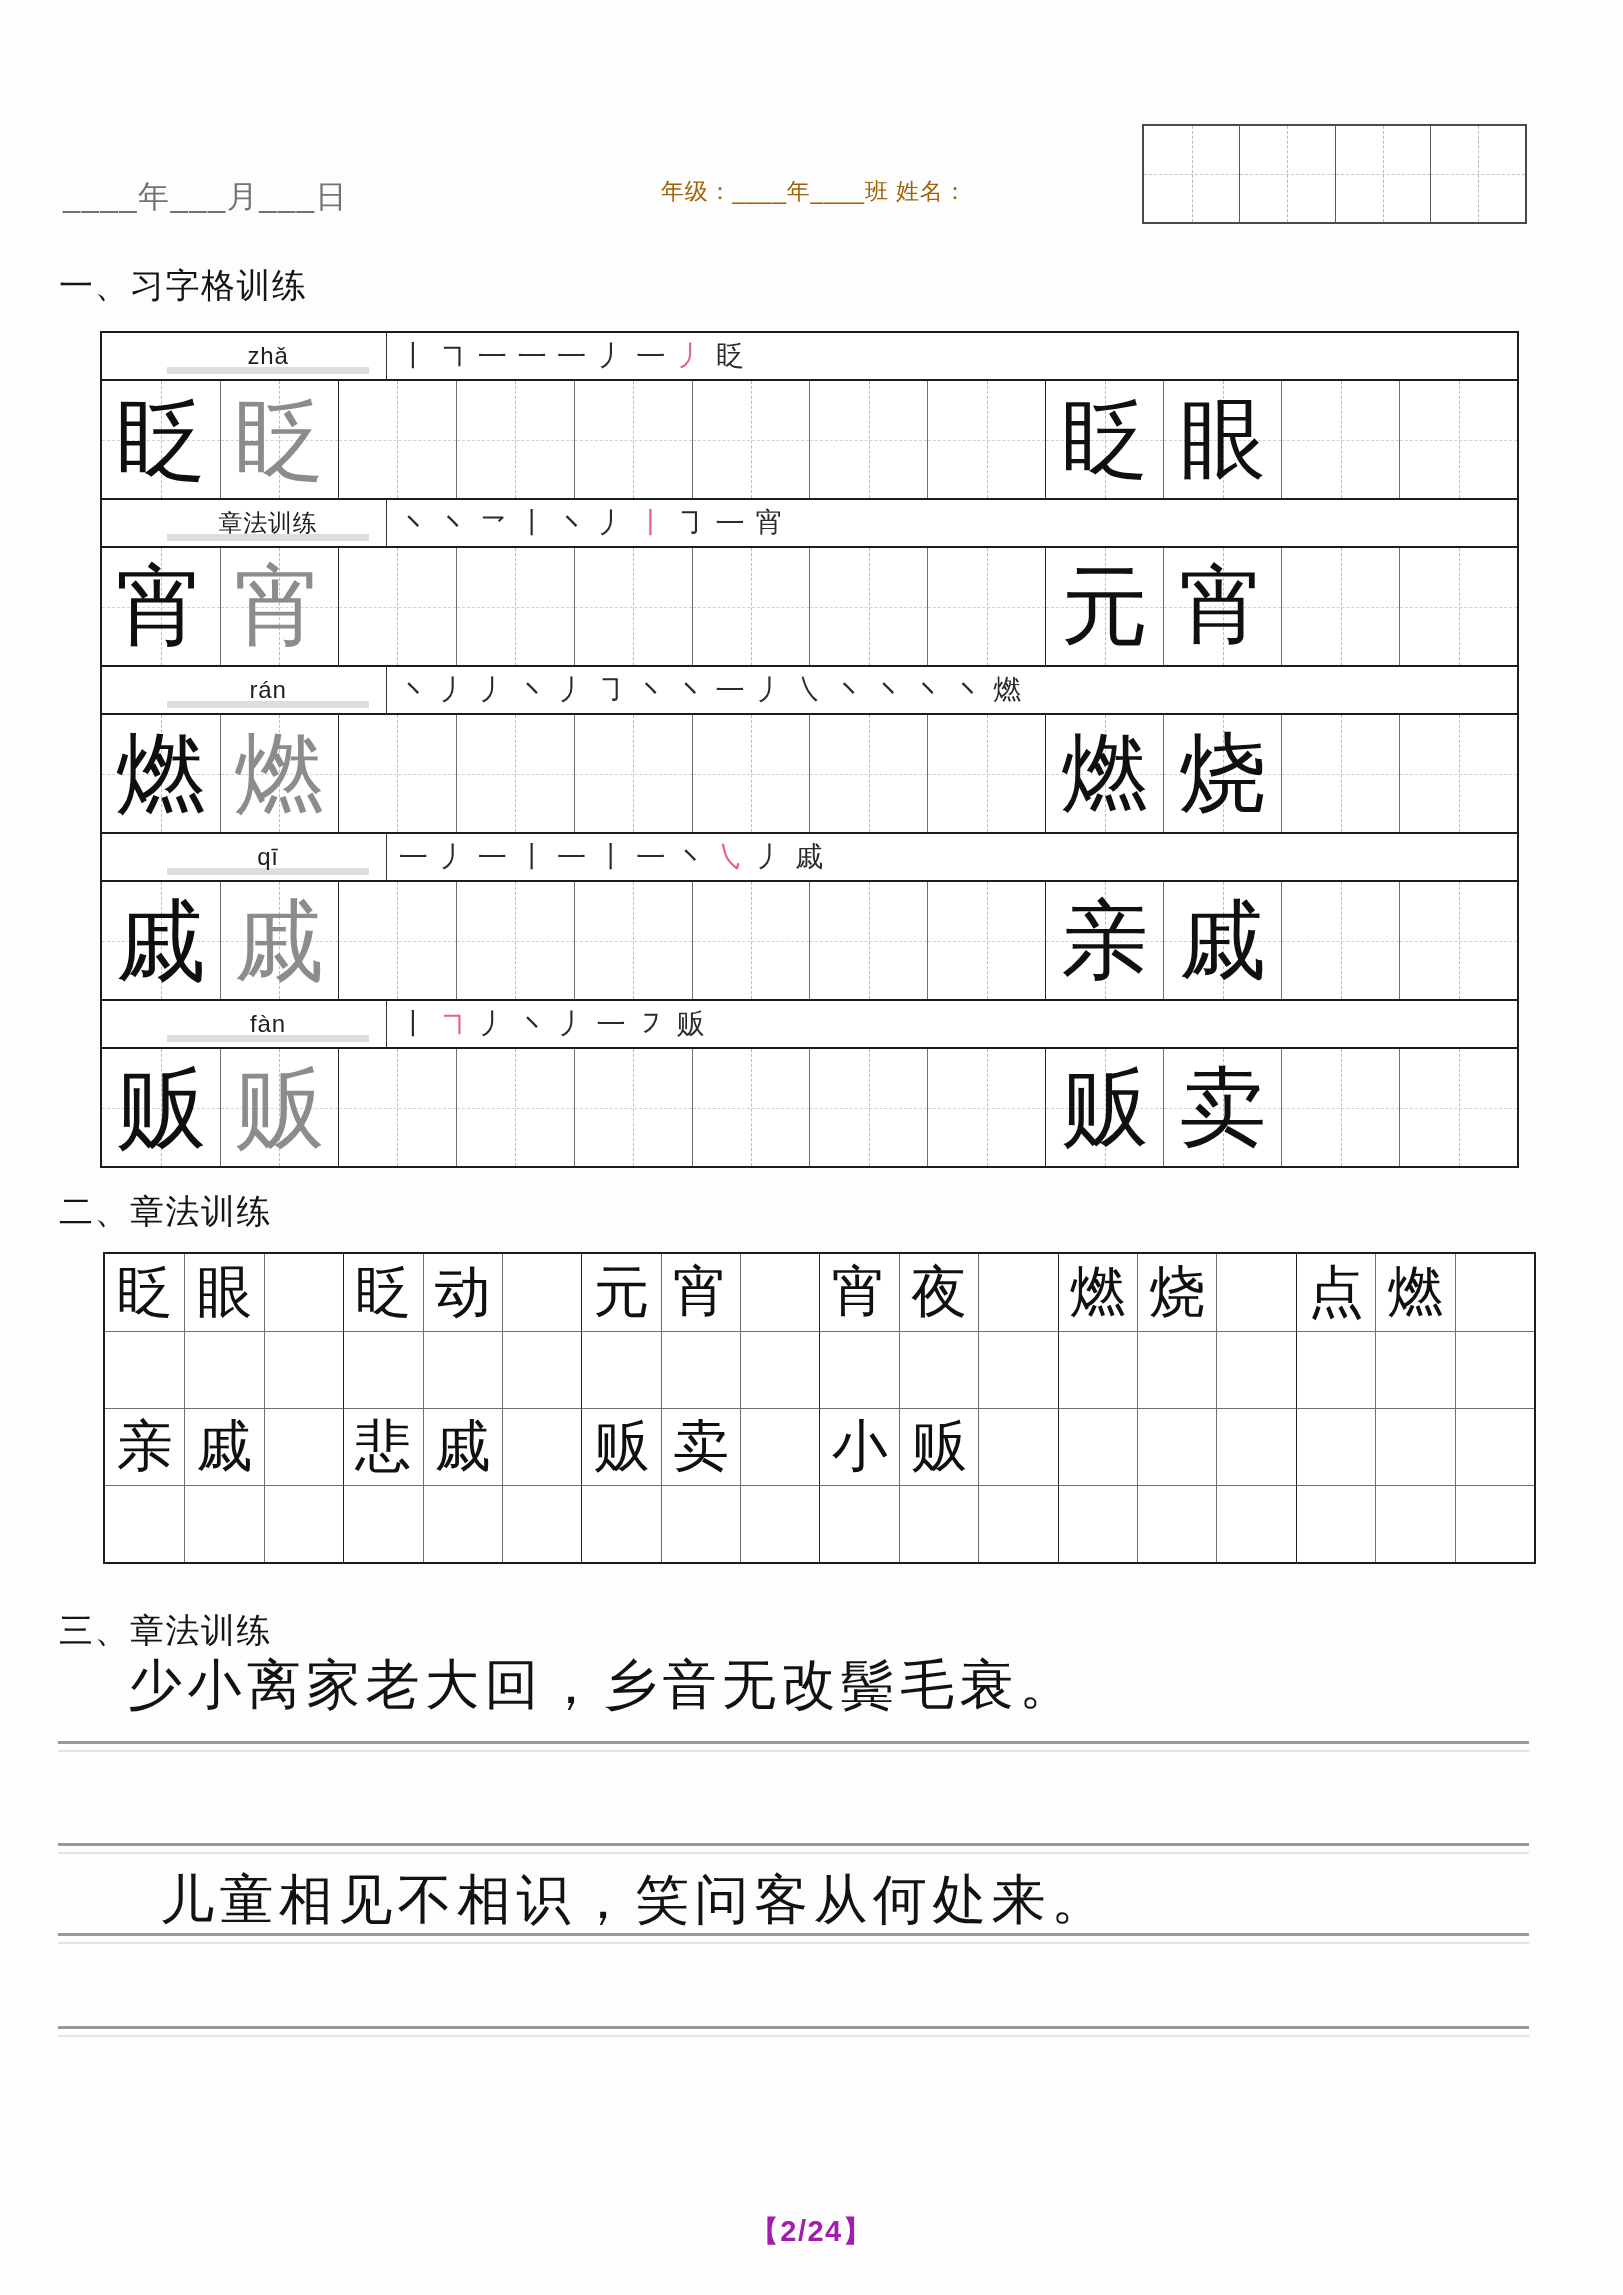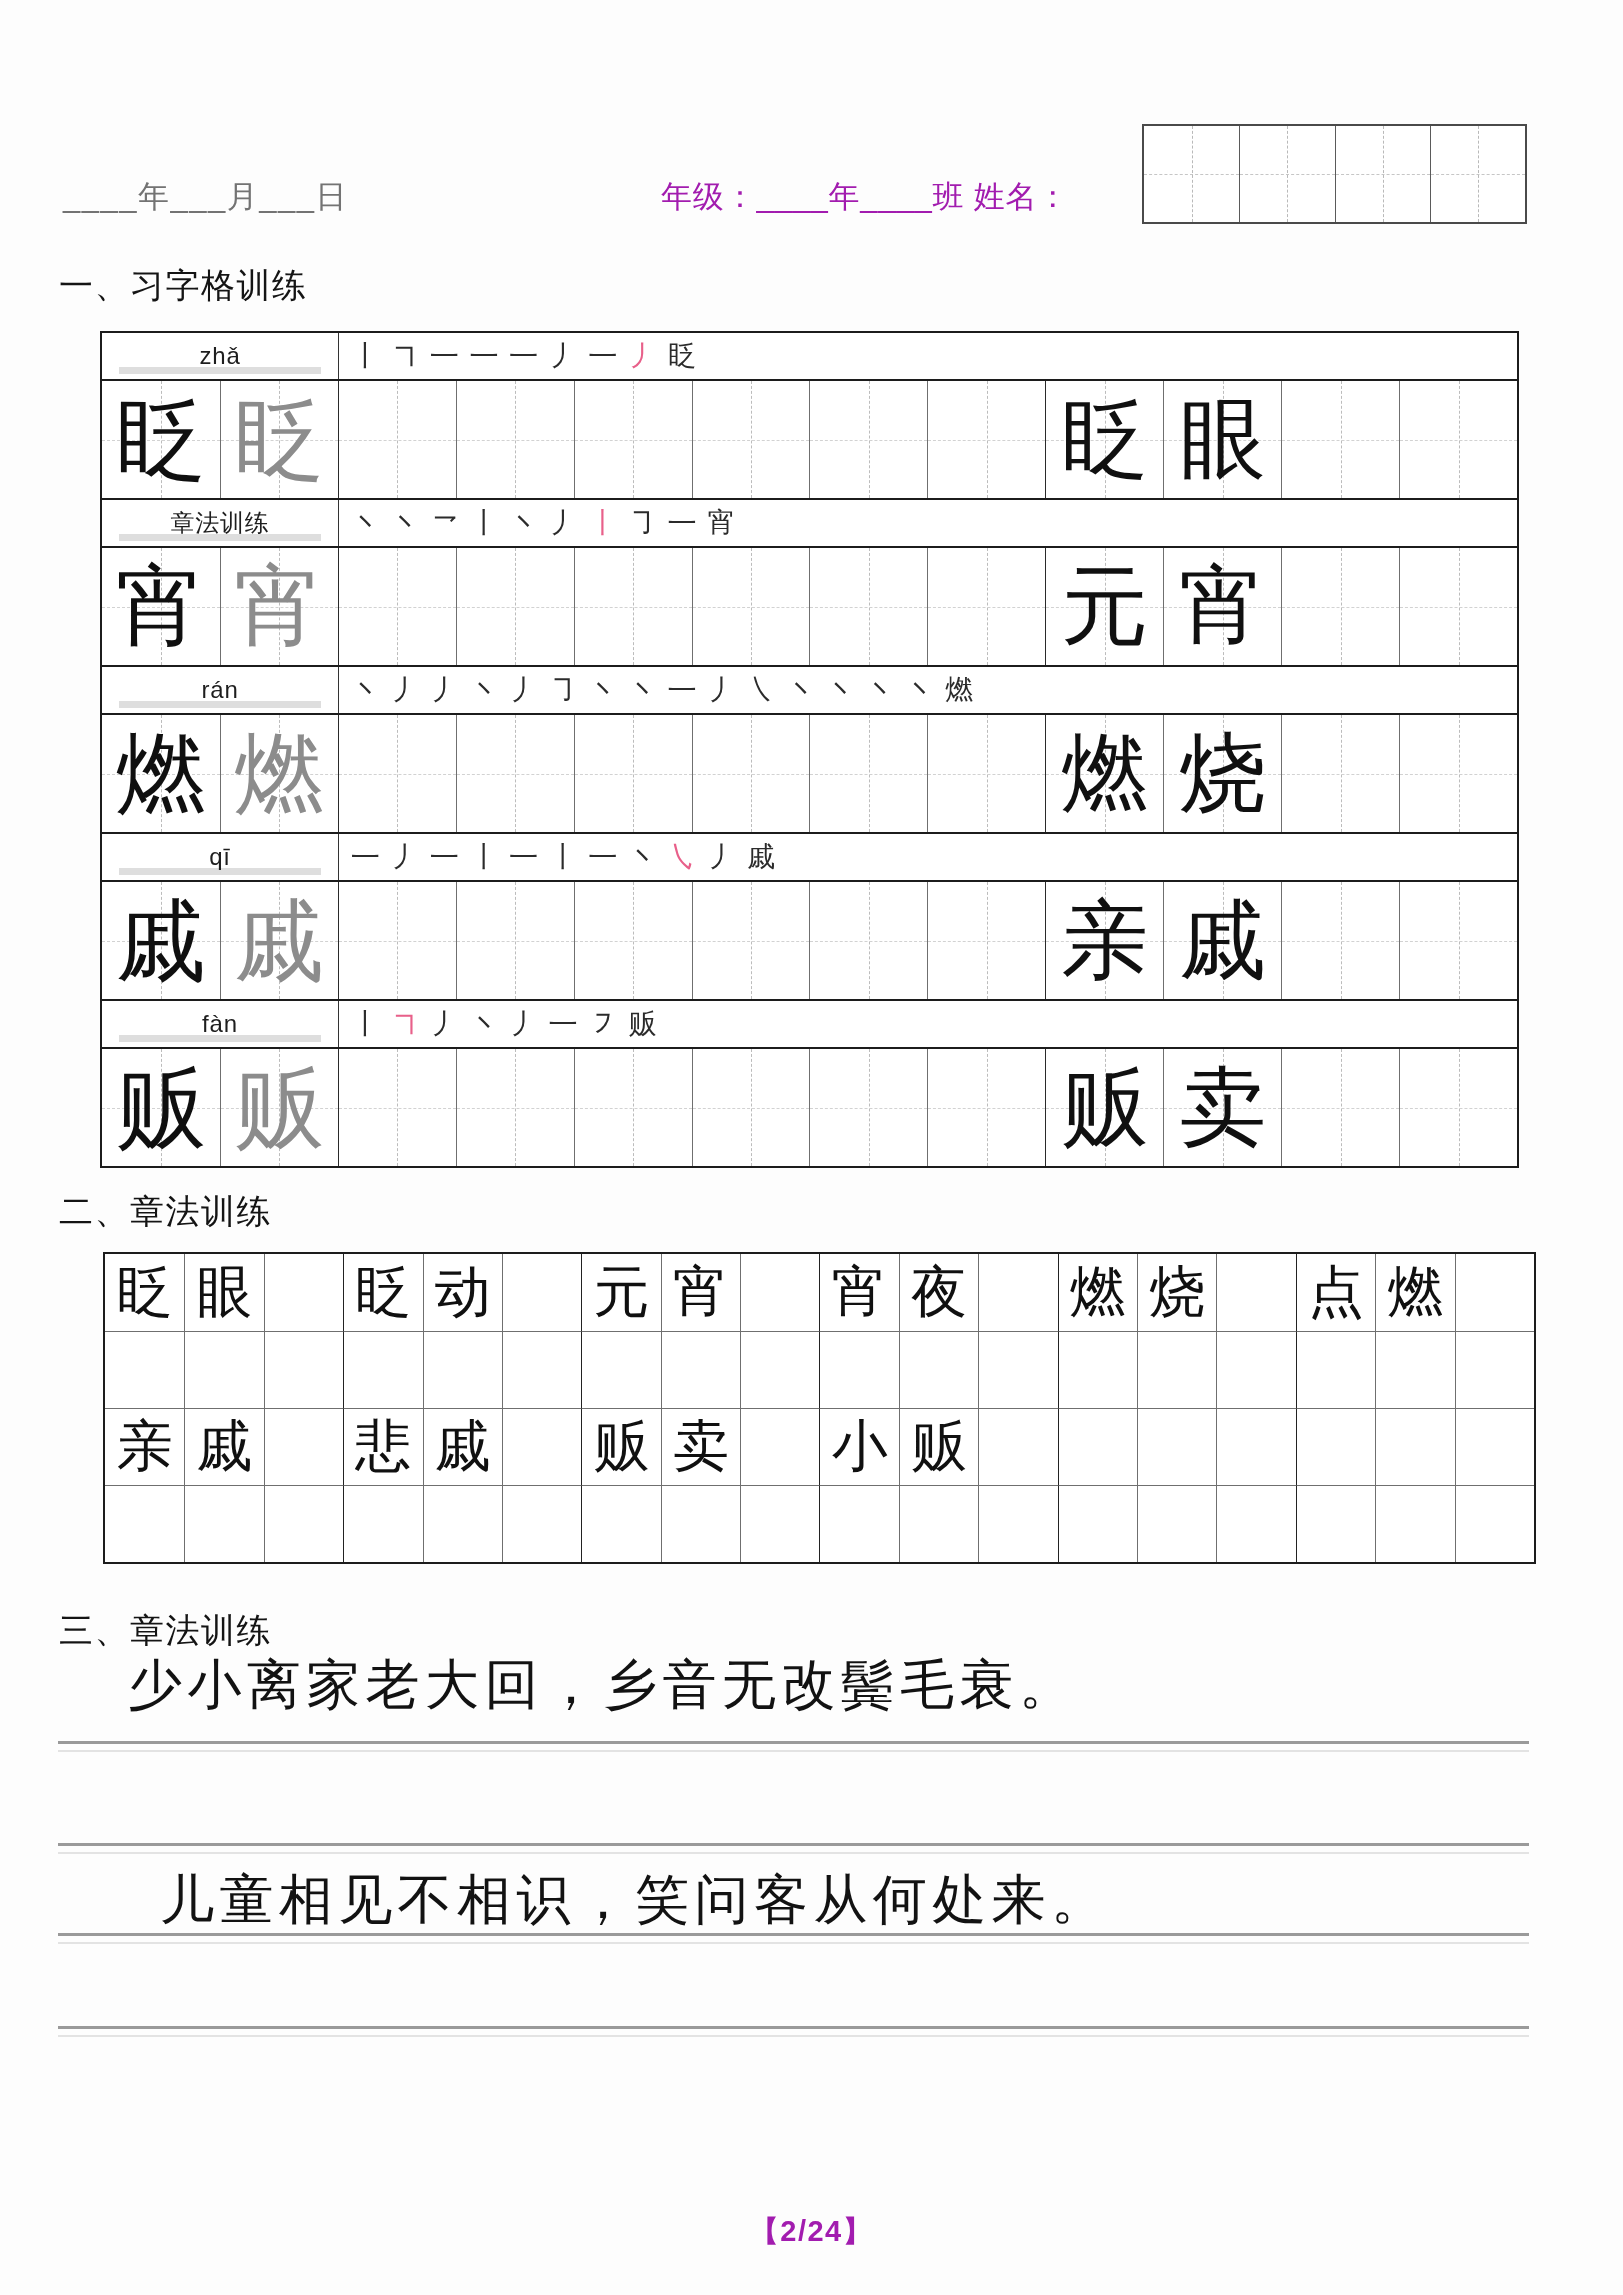--- a/index.html
+++ b/index.html
@@ -3,40 +3,40 @@
 <meta charset="utf-8">
 <style>
   * { margin:0; padding:0; box-sizing:border-box; }
   body { background:#ffffff; font-family:"Liberation Sans","DejaVu Sans",sans-serif; }
   .page { position:relative; width:1623px; height:2295px; background:#fdfdfd; overflow:hidden; color:#111; }
 
   .title { position:absolute; top:37px; left:0; width:100%; text-align:center;
            font-size:68px; font-weight:bold; letter-spacing:2.3px; color:#0d0d0d; }
 
   .date-line { position:absolute; left:63px; top:176px; font-size:31px; letter-spacing:1.5px; color:#737373; }
-  .class-line { position:absolute; left:661px; top:176px; font-size:31px; letter-spacing:0.8px; color:#a21caf; }
+  .class-line { position:absolute; left:661px; top:176px; font-size:23px; letter-spacing:0.8px; color:#a16207; }
 
   .name-grid { position:absolute; left:1142px; top:124px; width:385px; height:100px;
                border:2.3px solid #4a4a4a; display:grid; grid-template-columns:repeat(4,1fr); background:#fff; }
   .ng-cell { position:relative; border-left:1.5px solid #5a5a5a; }
   .ng-cell:first-child { border-left:none; }
   .ng-cell::before { content:""; position:absolute; left:50%; top:0; bottom:0; border-left:1.5px dashed #b9b9b9; }
   .ng-cell::after  { content:""; position:absolute; top:50%; left:0; right:0; border-top:1.5px dashed #c6c6c6; }
 
   .sec-heading { position:absolute; left:59px; font-size:34px; font-weight:normal; color:#141414; letter-spacing:1.5px; }
   .sec1-heading { top:263px; }
   .sec2-heading { top:1189px; }
   .sec3-heading { top:1608px; }
 
   
   .s1-grid { position:absolute; left:100px; top:331px; width:1419px;
              border:2.3px solid #1c1c1c; background:#fff; }
   .char-row-group { border-top:2.3px solid #1c1c1c; }
   .char-row-group:first-child { border-top:none; }
-  .row-header { height:48px; display:flex; border-bottom:2.3px solid #1c1c1c; }
+  .row-header { height:48px; display:flex; border-bottom:2.3px solid #1c1c1c;padding-left:48px; }
   .pinyin-box { width:237px; position:relative; border-right:1.5px solid #333;
                 display:flex; align-items:center; justify-content:center; }
   .pinyin { position:relative; z-index:1; font-size:24px; color:#1e1e1e; letter-spacing:0.8px; }
   .pinyin-strip { position:absolute; bottom:4.6px; left:7%; width:86%; height:7px; background:#dedede; }
   .stroke-band { flex:1; display:flex; align-items:center; gap:11.6px; padding-left:12.4px;
                  font-family:"DejaVu Serif","Liberation Serif",serif;
                  font-size:28px; color:#2b2b2b; overflow:hidden; }
   .stroke-step { line-height:1; }
   .stroke-step.hl { color:#e8608a; }
 

